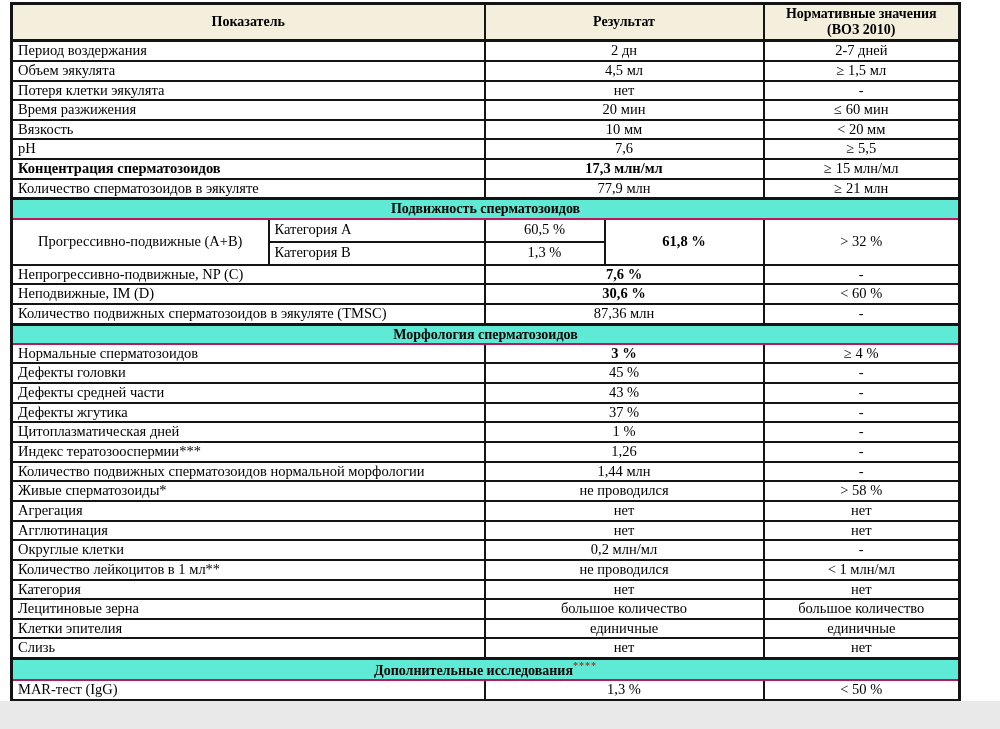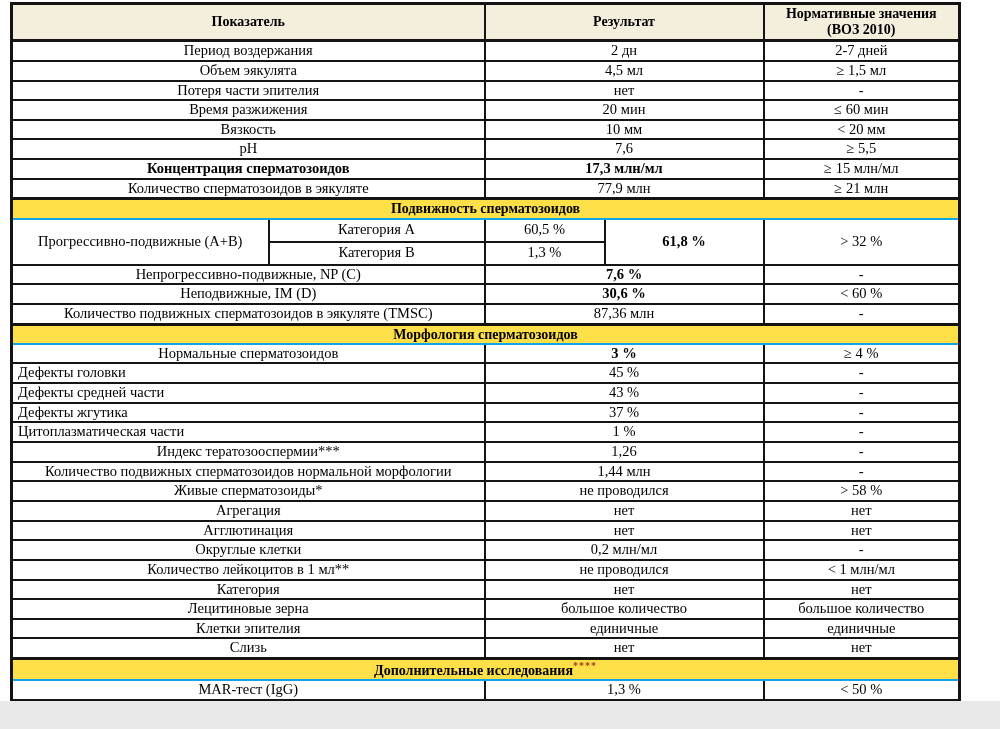--- a/index.html
+++ b/index.html
@@ -19,26 +19,26 @@
     font-size:14.5px; line-height:1.08;
     padding:1px 5px; height:19px;
     overflow:hidden; white-space:nowrap;
   }
   thead th {
     background:#f4eedd; font-weight:700; height:30px;
     text-align:center; border-bottom:3px solid #141414;
     white-space:normal; font-size:14px; line-height:1.15;
   }
   tr.section td {
-    background:#fde047; font-weight:700; text-align:center;
+    background:#5eead4; font-weight:700; text-align:center;
     height:14px; font-size:14px;
-    border-top:3px solid #141414; border-bottom:2px solid #0ea5e9;
+    border-top:3px solid #141414; border-bottom:2px solid #be185d;
   }
   tr.tall td { height:23px; }
-  td.al-l { text-align:center;margin-top:44px; }
+  td.al-l { text-align:left;margin-top:44px; }
   td.al-c { text-align:center; }
   td.al-r { text-align:left; padding-right:6px; }
   td.bold { font-weight:700; }
   sup.stars { color:#9c3a1f; font-size:10px; font-weight:700; vertical-align:super; letter-spacing:1px; }
   .stamp-arc {
     position:absolute; left:752px; top:722px;
     width:78px; height:46px;
     border:4px solid #2c3f9f; border-radius:50%;
     background:transparent;
   }
@@ -67,21 +67,21 @@
           <td colspan="2" class="al-l">Период воздержания</td>
           <td colspan="2" class="al-c">2 дн</td>
           <td class="al-c">2-7 дней</td>
         </tr>
         <tr>
           <td colspan="2" class="al-l">Объем эякулята</td>
           <td colspan="2" class="al-c">4,5 мл</td>
           <td class="al-c">≥ 1,5 мл</td>
         </tr>
         <tr>
-          <td colspan="2" class="al-l">Потеря части эпителия</td>
+          <td colspan="2" class="al-l">Потеря клетки эякулята</td>
           <td colspan="2" class="al-c">нет</td>
           <td class="al-c">-</td>
         </tr>
         <tr>
           <td colspan="2" class="al-l">Время разжижения</td>
           <td colspan="2" class="al-c">20 мин</td>
           <td class="al-c">≤ 60 мин</td>
         </tr>
         <tr>
           <td colspan="2" class="al-l">Вязкость</td>
@@ -149,21 +149,21 @@
           <td colspan="2" class="al-r">Дефекты средней части</td>
           <td colspan="2" class="al-c">43 %</td>
           <td class="al-c">-</td>
         </tr>
         <tr>
           <td colspan="2" class="al-r">Дефекты жгутика</td>
           <td colspan="2" class="al-c">37 %</td>
           <td class="al-c">-</td>
         </tr>
         <tr>
-          <td colspan="2" class="al-r">Цитоплазматическая части</td>
+          <td colspan="2" class="al-r">Цитоплазматическая дней</td>
           <td colspan="2" class="al-c">1 %</td>
           <td class="al-c">-</td>
         </tr>
         <tr>
           <td colspan="2" class="al-l">Индекс тератозооспермии***</td>
           <td colspan="2" class="al-c">1,26</td>
           <td class="al-c">-</td>
         </tr>
         <tr>
           <td colspan="2" class="al-l">Количество подвижных сперматозоидов нормальной морфологии</td>

